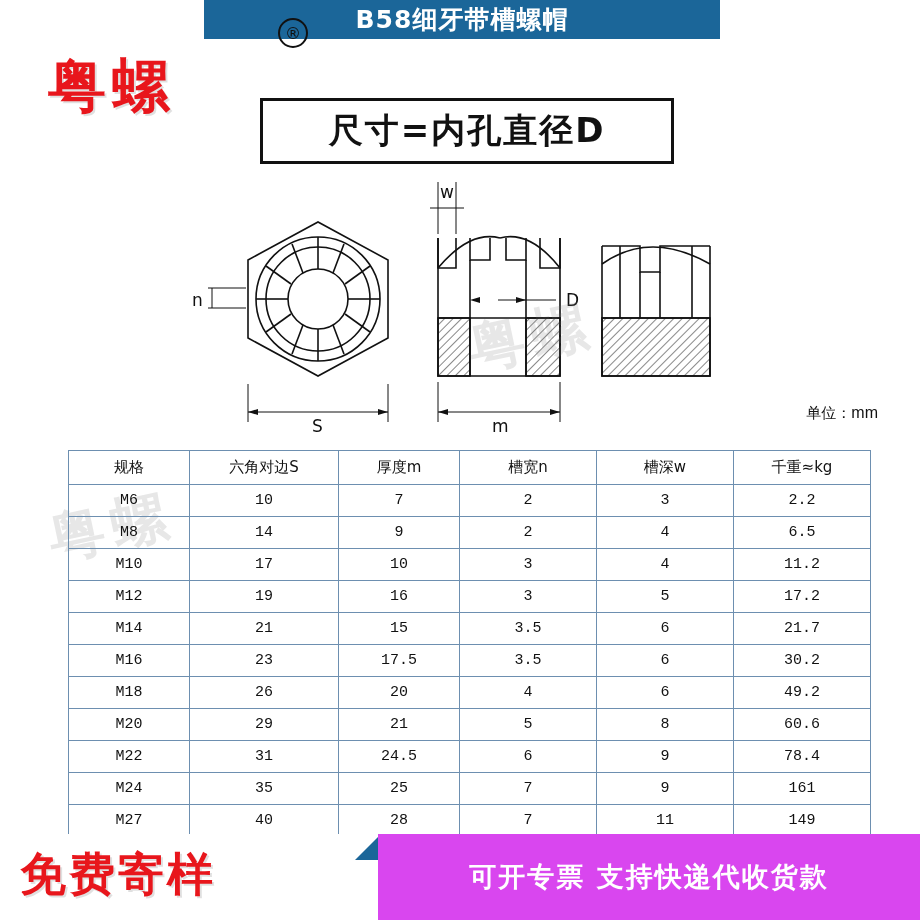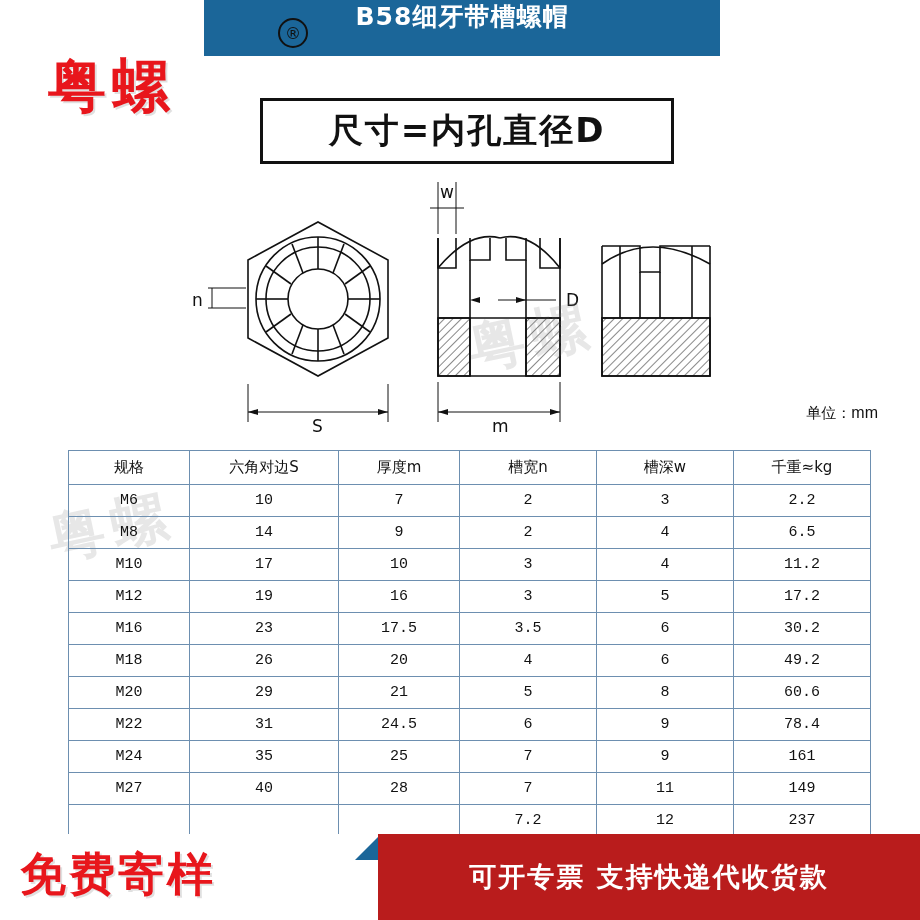--- a/index.html
+++ b/index.html
@@ -3,23 +3,23 @@
 <meta charset="utf-8">
 <style>
   html,body{margin:0;padding:0;}
   body{
     width:920px;height:920px;position:relative;overflow:hidden;
     background:#fff;
     font-family:"Liberation Sans", sans-serif;
   }
   
   .header-bar{
-    position:absolute;left:204px;top:0;width:516px;height:56px;
+    position:absolute;left:204px;top:0;width:516px;height:39px;
     background:#1b6699;
-    display:flex;justify-content:center;
+    display:flex;align-items:center;justify-content:center;
   }
   .header-title{
     color:#fff;font-size:25px;font-weight:bold;letter-spacing:1px;
     font-family:"DejaVu Sans", sans-serif;
     white-space:nowrap;
   }
   .reg-mark{
     position:absolute;left:278px;top:18px;
     width:26px;height:26px;border-radius:50%;
     border:2px solid #111;color:#111;font-size:16px;
@@ -89,21 +89,21 @@
   
   .bottom{
     position:absolute;left:0;bottom:0;width:920px;height:86px;
   }
   .bottom-left{
     position:absolute;left:0;bottom:0;width:378px;height:86px;
     background:#fff;
   }
   .bottom-right{
     position:absolute;left:378px;bottom:0;width:542px;height:86px;
-    background:#b91c1c;
+    background:#d946ef;
     display:flex;align-items:center;justify-content:center;
   }
   .bottom-right span{
     color:#fff;font-size:27px;font-weight:bold;letter-spacing:2px;
     font-family:"DejaVu Sans", sans-serif;white-space:nowrap;
   }
   .free-sample{
     position:absolute;left:20px;bottom:14px;
     color:#e8161c;font-size:46px;font-weight:bold;letter-spacing:3px;
     font-family:"DejaVu Sans", sans-serif;
@@ -280,20 +280,28 @@
     </tr>
     <tr>
       <td>M12</td>
       <td>19</td>
       <td>16</td>
       <td>3</td>
       <td>5</td>
       <td>17.2</td>
     </tr>
     <tr>
+      <td>M14</td>
+      <td>21</td>
+      <td>15</td>
+      <td>3.5</td>
+      <td>6</td>
+      <td>21.7</td>
+    </tr>
+    <tr>
       <td>M16</td>
       <td>23</td>
       <td>17.5</td>
       <td>3.5</td>
       <td>6</td>
       <td>30.2</td>
     </tr>
     <tr>
       <td>M18</td>
       <td>26</td>

